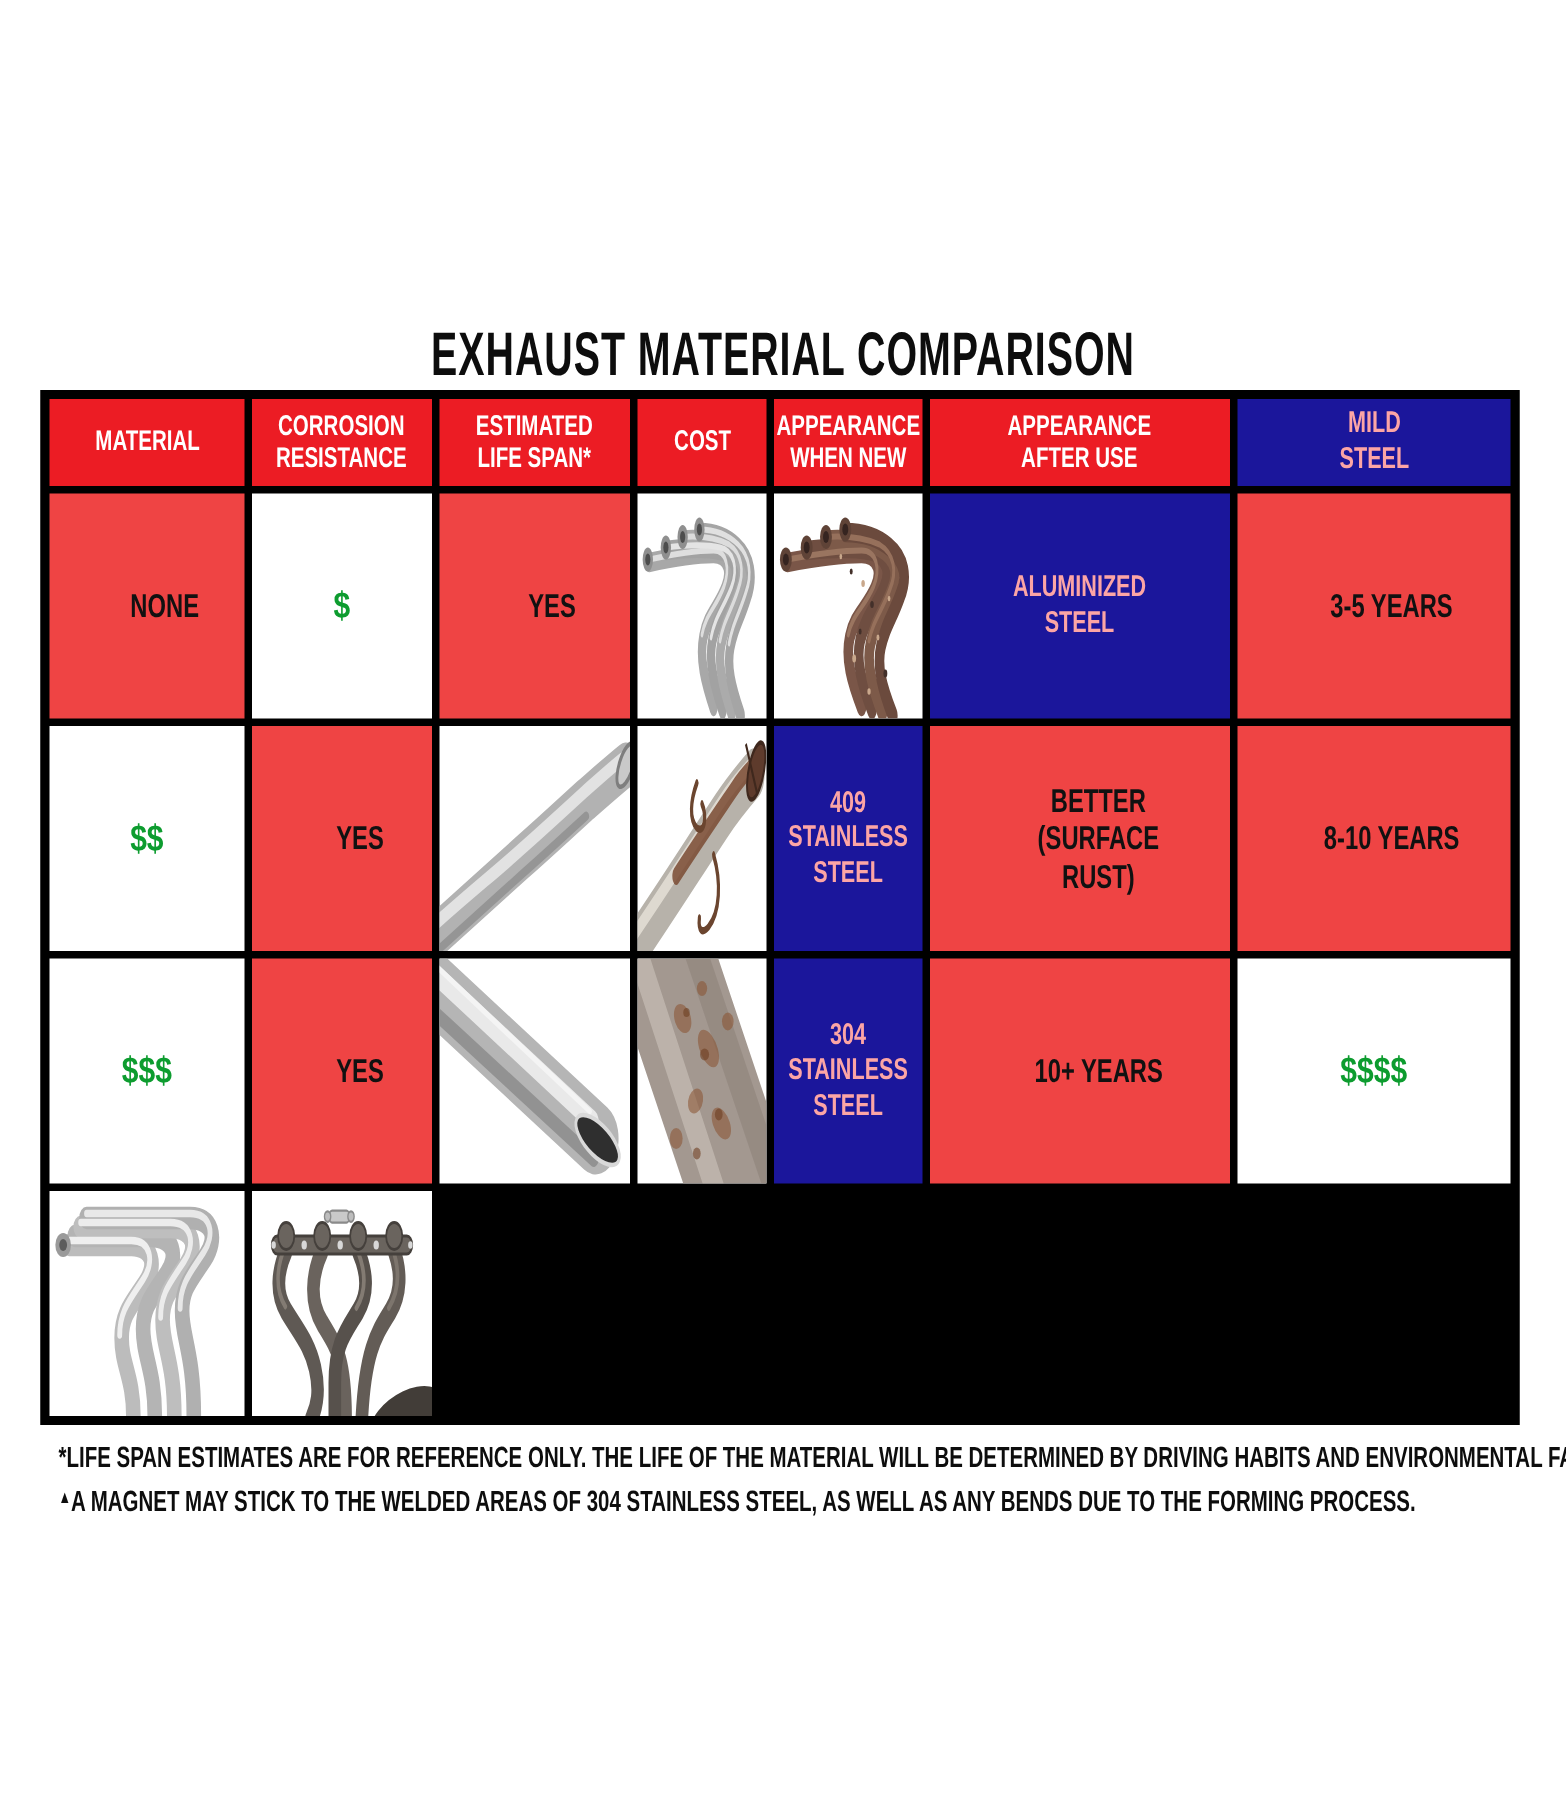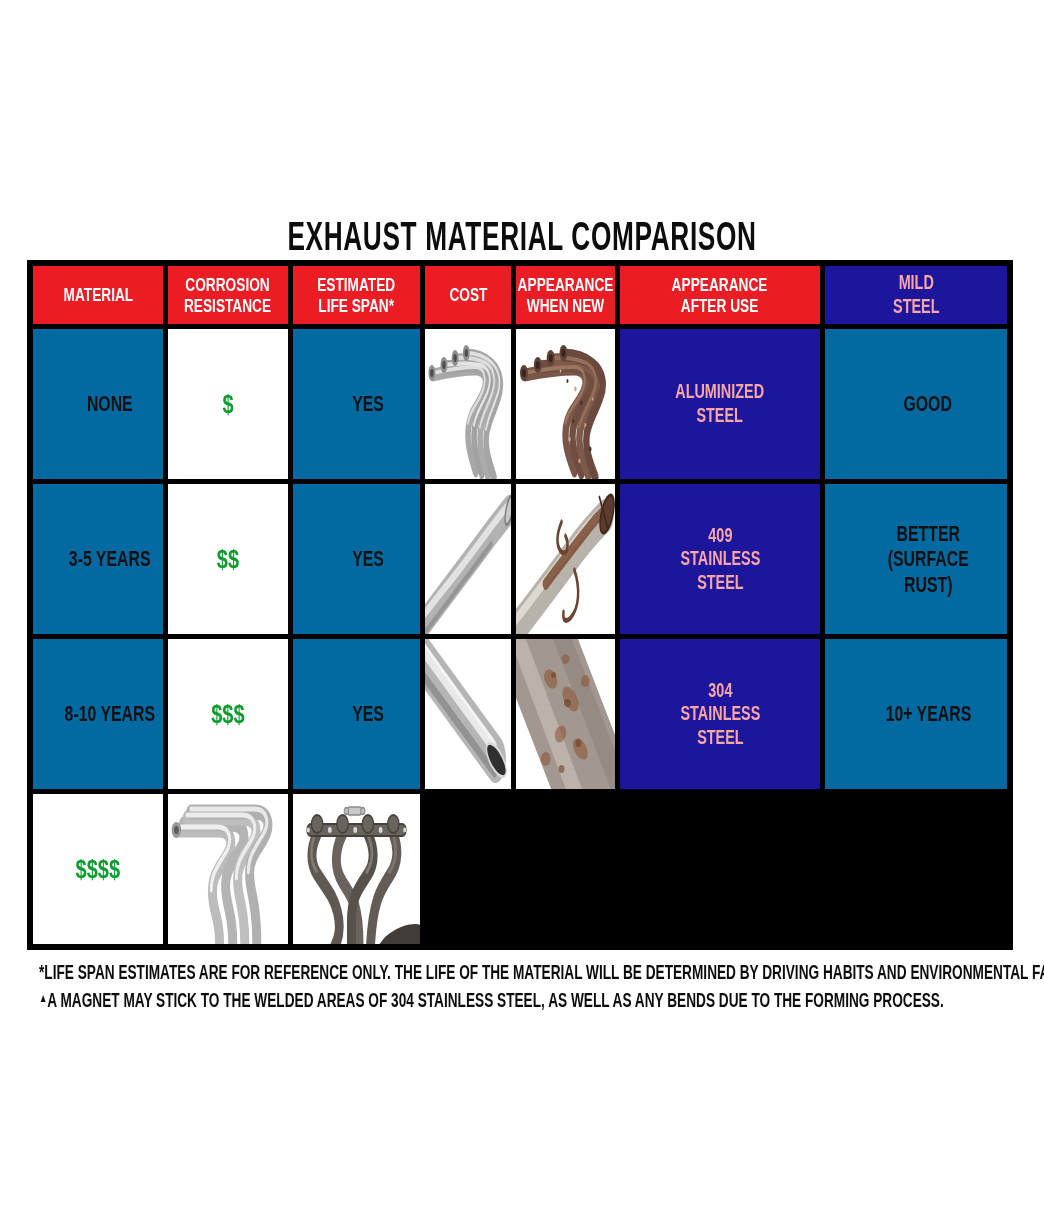--- a/index.html
+++ b/index.html
@@ -21,21 +21,21 @@
     grid-template-rows:58px 150px 150px 150px 150px;
     gap:5px;
     background:var(--grid-black,#000);
     border:6px solid var(--grid-black,#000);
   }
   .cell { display:flex; align-items:center; justify-content:center; overflow:hidden; }
   .th { background:var(--header-red,#EC1C24); color:#fff; }
   .th .cnd { font-size:19px; font-weight:bold; line-height:1.12; }
   .material { background:var(--material-blue,#1B169B); color:#fca5a5; }
   .material .cnd { font-size:20px; font-weight:bold; line-height:1.18; }
-  .plain { background:#0369a1;padding-left:24px; }
+  .plain { background:#ef4444;padding-left:24px; }
   .plain .cnd { font-size:22px; font-weight:bold; line-height:1.15; }
   .cost-cell { background:#fff; }
   .cost-cell .cnd { font-size:25px; font-weight:bold; color:var(--cost-green,#0D9C2F); transform:scaleX(0.8); }
   .magnet-note { font-size:13px; vertical-align:7px; }
   .cnd {
     display:inline-block; transform:scaleX(0.72); transform-origin:center;
     text-align:center; white-space:pre;
   }
   .img-cell { background:#fff; padding:0; }
   .img-cell svg { display:block; width:100%; height:100%; }
@@ -149,23 +149,20 @@
           <circle cx="96" cy="24" r="4" fill="#352420"></circle>
       </g>
     </svg>
   </div>
 
   <div class="cell material">
       <span class="cnd">ALUMINIZED
 STEEL</span>
     </div>
   <div class="cell plain">
-      <span class="cnd">GOOD</span>
-    </div>
-  <div class="cell plain">
       <span class="cnd">3-5 YEARS</span>
     </div>
   <div class="cell cost-cell">
       <span class="cnd">$$</span>
     </div>
   <div class="cell plain">
       <span class="cnd"><span>YES</span><span class="magnet-note"></span></span>
     </div>
   <div class="cell img-cell">
     <svg viewBox="0 0 200 150" preserveAspectRatio="none">

